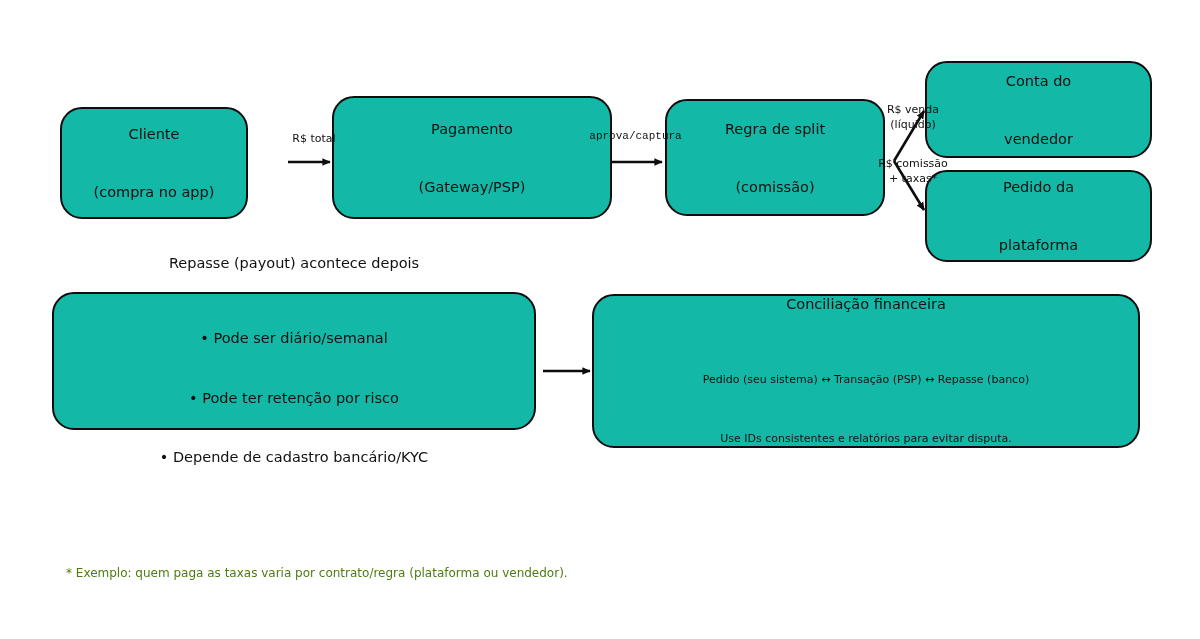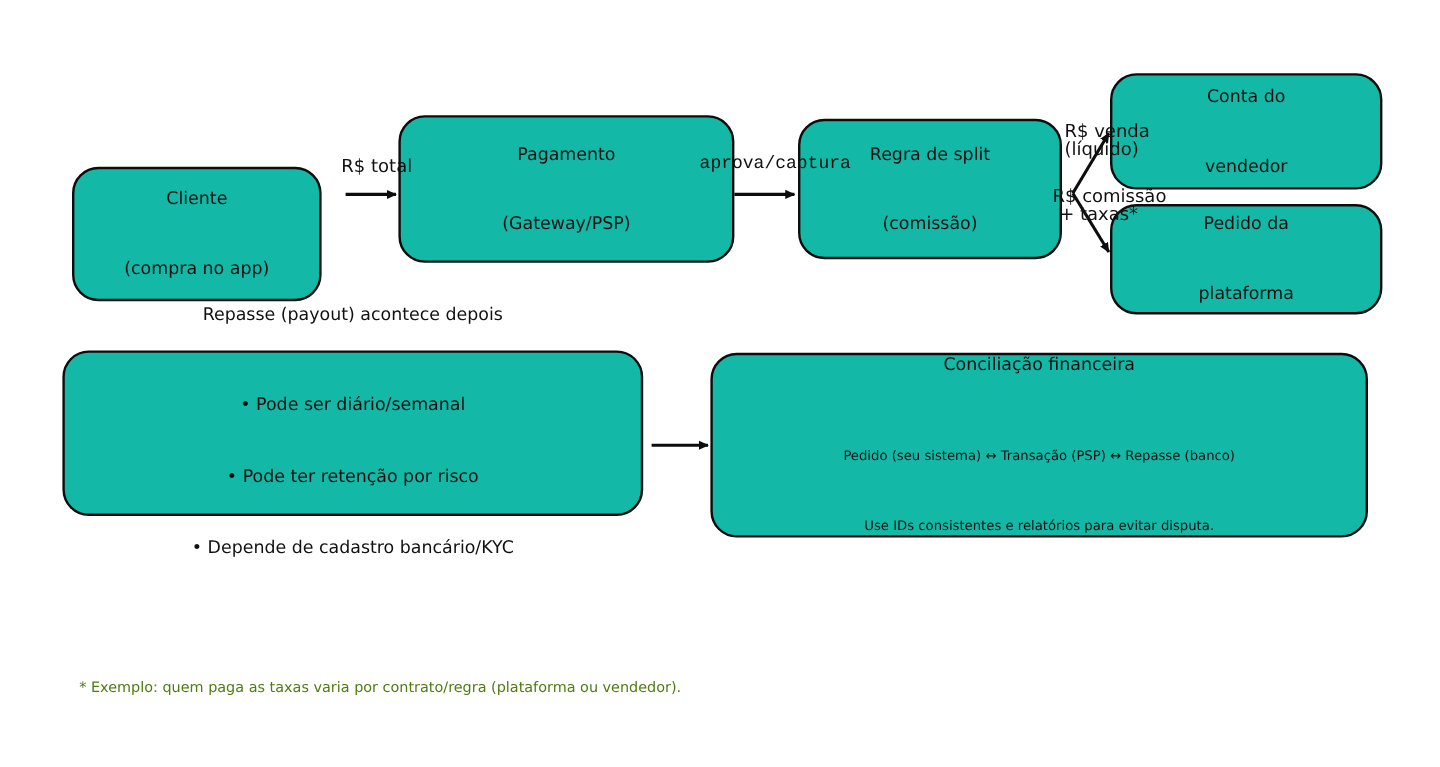--- a/index.html
+++ b/index.html
@@ -55,21 +55,21 @@
     position: absolute;
     left: 0;
     top: 0;
     width: 1200px;
     height: 639px;
     z-index: 2;
     overflow: visible;
   }
   .edge-label {
     position: absolute;
-    font-size: 15px;
+    font-size: 11px;
     line-height: 15px;
     color: #111111;
     text-align: center;
     white-space: pre;
     z-index: 5;
     pointer-events: none;
   }
   .footnote {
     position: absolute;
     font-size: 12px;
@@ -103,21 +103,21 @@
 
     <g>
       <line x1="894" y1="161" x2="924" y2="210" stroke="#0d0d0d" stroke-width="2.6" marker-end="url(#arrowhead)"></line>
     </g>
 
     <g>
       <line x1="543" y1="371" x2="590" y2="371" stroke="#0d0d0d" stroke-width="2.6" marker-end="url(#arrowhead)"></line>
     </g>
   </svg>
 
-  <div class="node node-text" style="left:60px; top:107px; width:208px; height:112px;margin-top:32px;">
+  <div class="node node-text" style="left:60px; top:107px; width:188px; height:112px;">
     <span class="line">Cliente</span>
     <span class="line">(compra no app)</span>
   </div>
 
   <div class="node node-text" style="left:332px; top:96px; width:280px; height:123px;text-align:right;">
     <span class="line">Pagamento</span>
     <span class="line">(Gateway/PSP)</span>
   </div>
 
   <div class="node node-text" style="left:665px; top:99px; width:220px; height:117px;">

